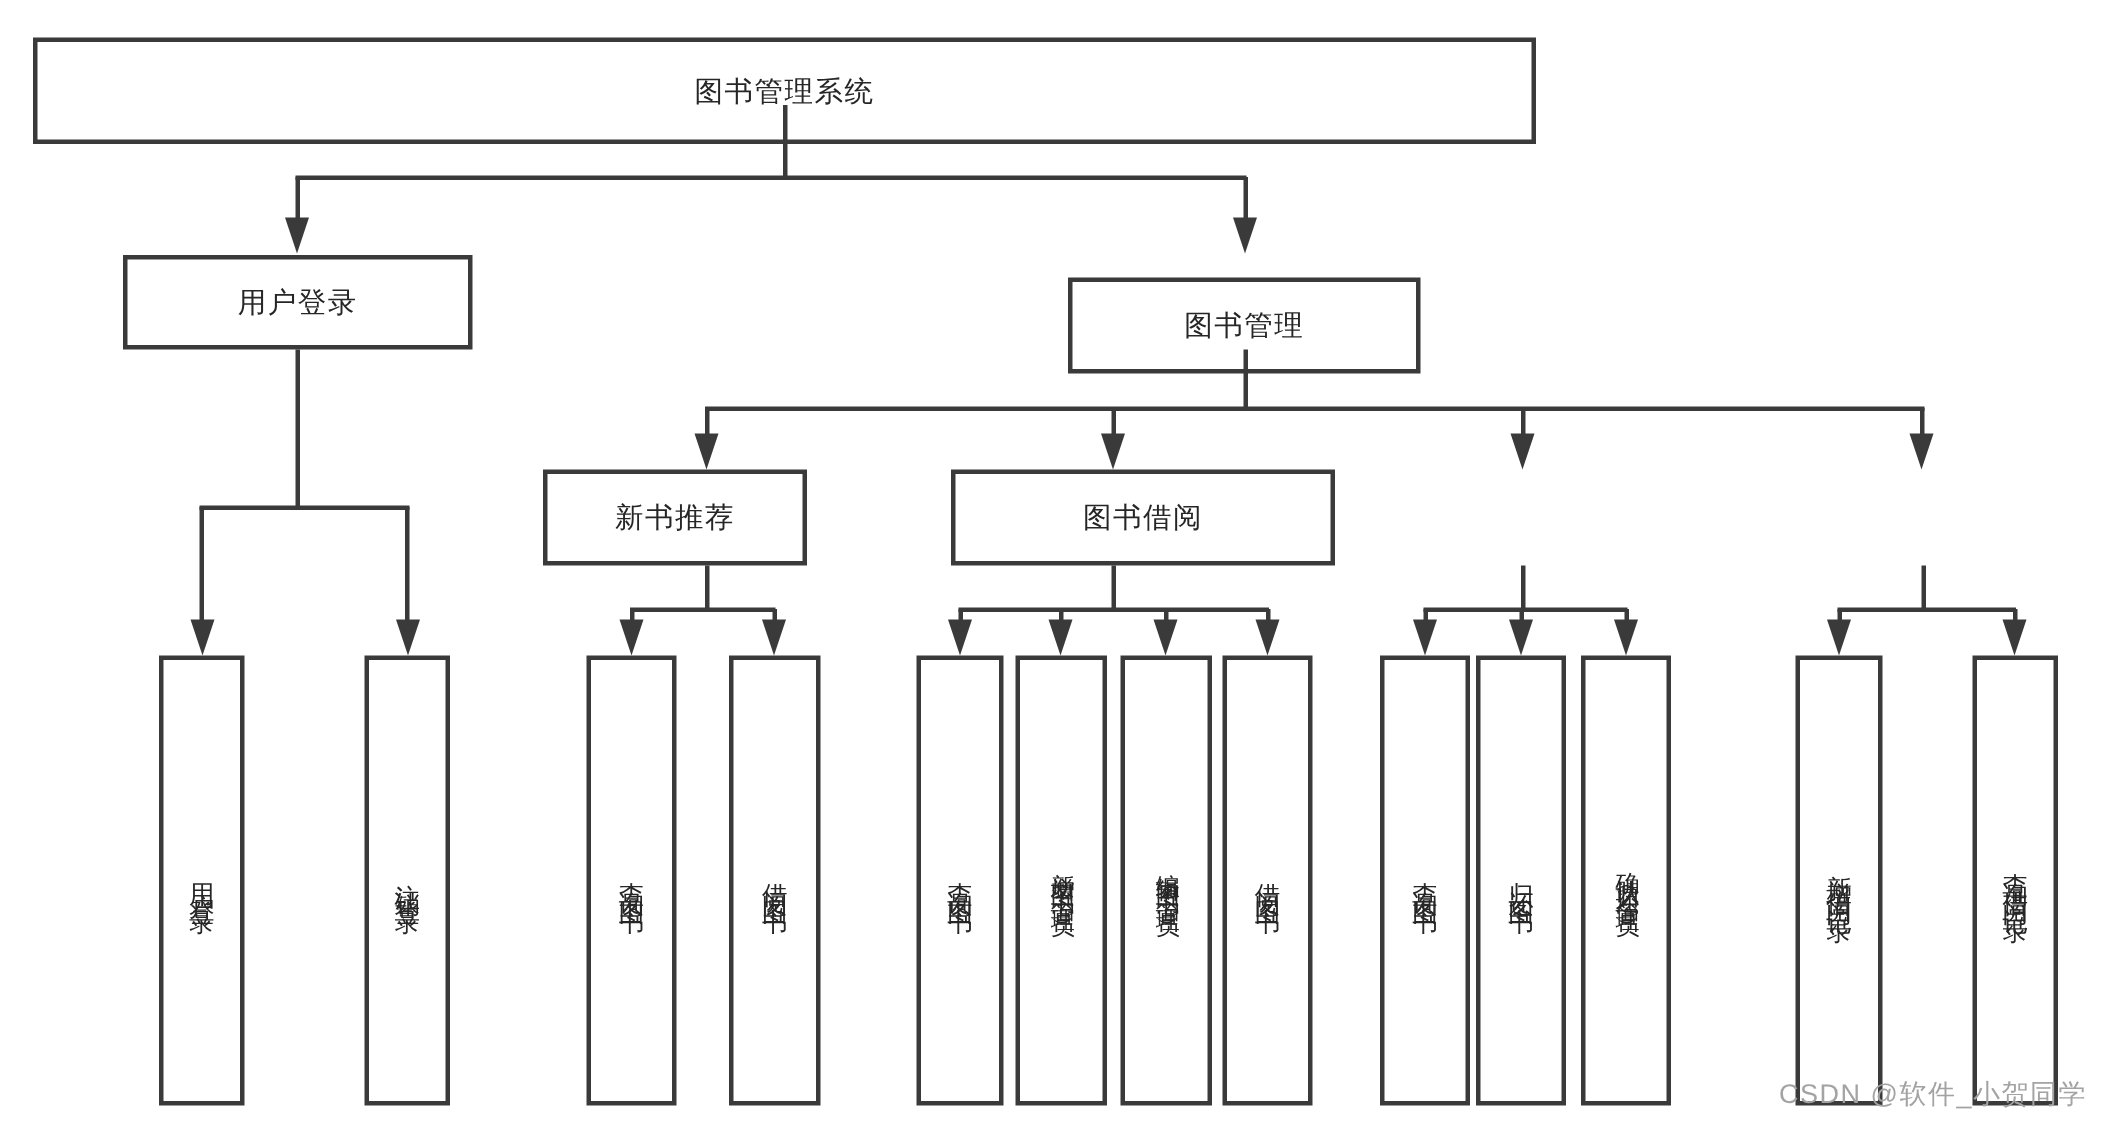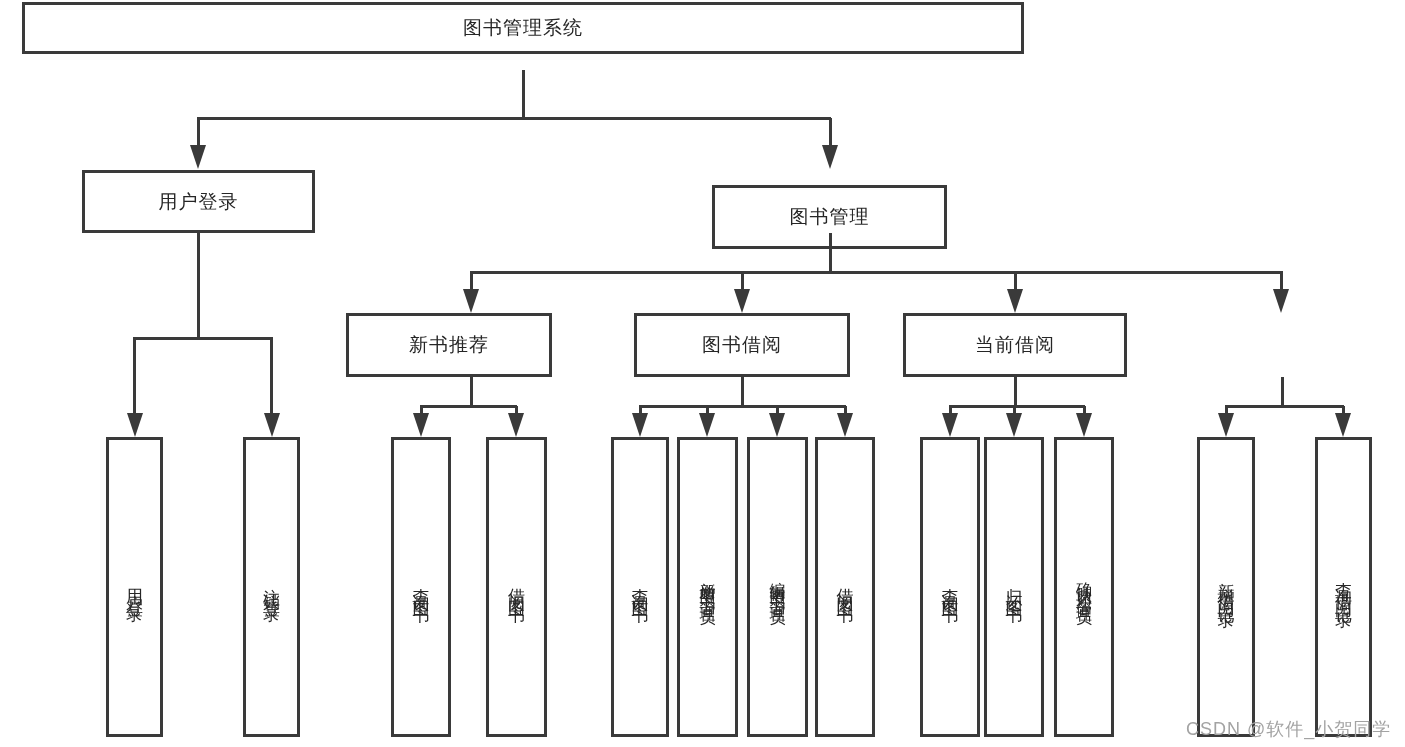--- a/index.html
+++ b/index.html
@@ -44,39 +44,36 @@
     position:absolute;left:1186px;top:717px;
     font-size:18px;color:var(--wm);letter-spacing:1px;white-space:nowrap;
     z-index:5;
   }
 </style>
 </head>
 <body>
 
 <div id="canvas">
 
-  <div class="hbox" style="left:22px;top:2px;width:1002px;height:52px">
+  <div class="hbox" style="left:22px;top:25px;width:1002px;height:71px">
     <span class="lbl">图书管理系统</span>
   </div>
 
   <div class="hbox" style="left:82px;top:170px;width:233px;height:63px">
     <span class="lbl">用户登录</span>
   </div>
   <div class="hbox" style="left:712px;top:185px;width:235px;height:64px">
     <span class="lbl">图书管理</span>
   </div>
 
-  <div class="hbox" style="left:346px;top:313px;width:206px;height:64px">
+  <div class="hbox" style="left:362px;top:313px;width:176px;height:64px">
     <span class="lbl">新书推荐</span>
   </div>
-  <div class="hbox" style="left:634px;top:313px;width:216px;height:64px">
+  <div class="hbox" style="left:634px;top:313px;width:256px;height:64px">
     <span class="lbl">图书借阅</span>
-  </div>
-  <div class="hbox" style="left:903px;top:313px;width:224px;height:64px">
-    <span class="lbl">当前借阅</span>
   </div>
 
   <div class="vbox" style="left:106px;top:437px;width:57px;height:300px">
     <span class="vlbl">用户登录</span>
   </div>
   <div class="vbox" style="left:243px;top:437px;width:57px;height:300px">
     <span class="vlbl">注销登录</span>
   </div>
 
   <div class="vbox" style="left:391px;top:437px;width:60px;height:300px">

